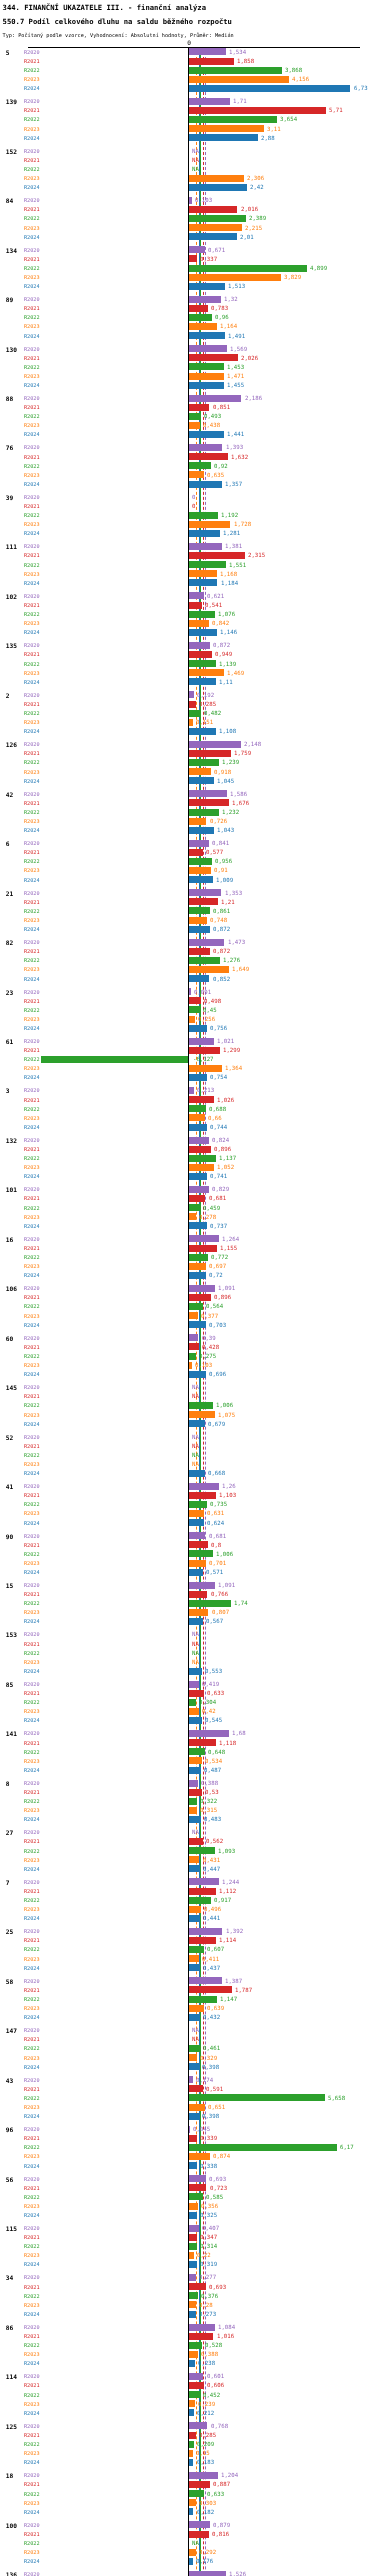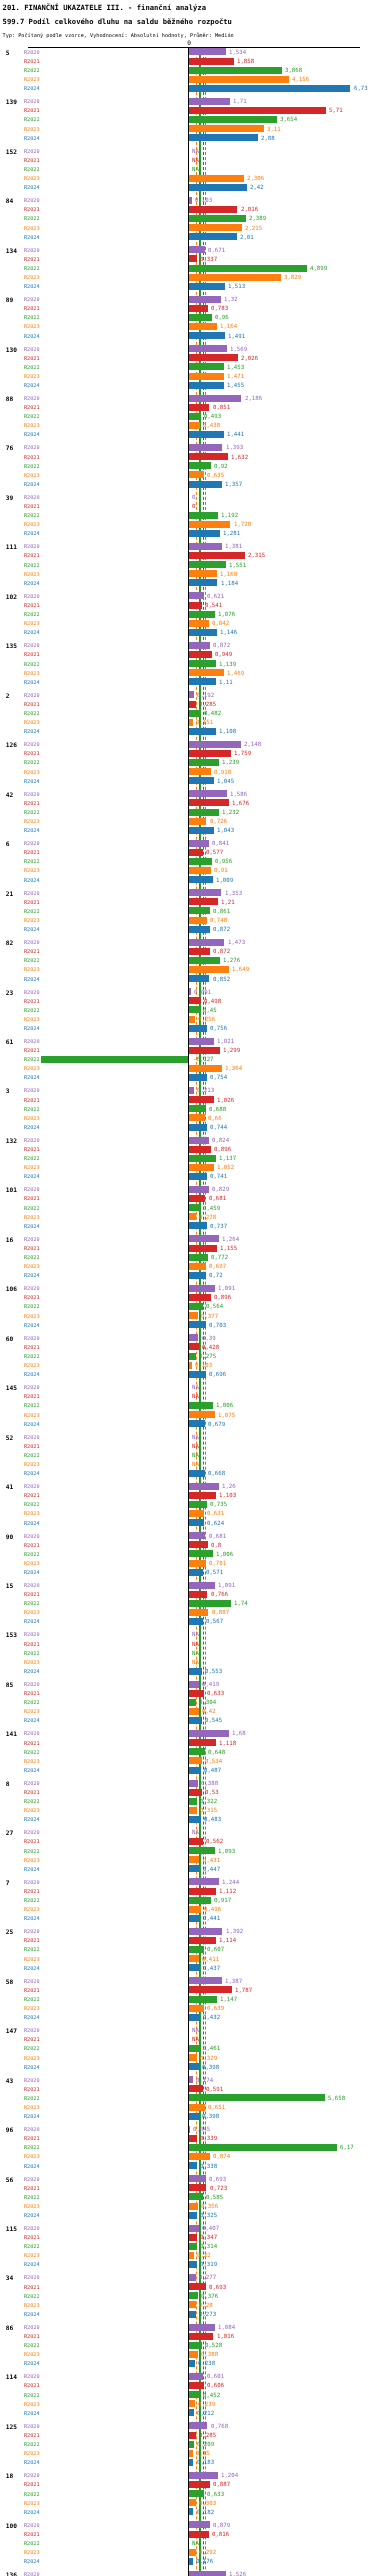--- a/index.html
+++ b/index.html
@@ -14,22 +14,22 @@
   .median-line{position:absolute;width:0;border-left-width:0.8px;z-index:1;}
   .bar{position:absolute;z-index:3;}
   .glabel{position:absolute;font-size:6.2px;font-weight:bold;color:#000;transform:translateY(-50%);z-index:4;white-space:pre;}
   .ylabel{position:absolute;font-size:5.2px;transform:translateY(-50%);z-index:4;white-space:pre;}
   .vlabel{position:absolute;font-size:5.7px;transform:translateY(-50%);z-index:5;white-space:pre;}
 </style>
 </head>
 <body>
 
 <div class="page">
-  <div class="title1">201. FINANČNÍ UKAZATELE III. - finanční analýza</div>
-  <div class="title2">599.7 Podíl celkového dluhu na saldu běžného rozpočtu</div>
+  <div class="title1">344. FINANČNÍ UKAZATELE III. - finanční analýza</div>
+  <div class="title2">550.7 Podíl celkového dluhu na saldu běžného rozpočtu</div>
   <div class="subtitle">Typ: Počítaný podle vzorce, Vyhodnocení: Absolutní hodnoty, Průměr: Medián</div>
 
   <div class="zero-tick" style="left:189px;top:39px;">0</div>
   <div class="axis-line" style="left:28px;top:47px;width:332px;"></div>
   <div class="zero-line" style="left:188px;top:47px;height:3857px;"></div>
 
   <div id="plot">
       <div class="median-line" style="left: 205px; top: 47px; height: 3857px; border-left-style: dashed; border-left-color: rgb(148, 103, 189);"></div>
       <div class="median-line" style="left: 203px; top: 47px; height: 3857px; border-left-style: dashed; border-left-color: rgb(214, 39, 40);"></div>
       <div class="median-line" style="left: 200px; top: 47px; height: 3857px; border-left-style: solid; border-left-color: rgb(44, 160, 44);"></div>

